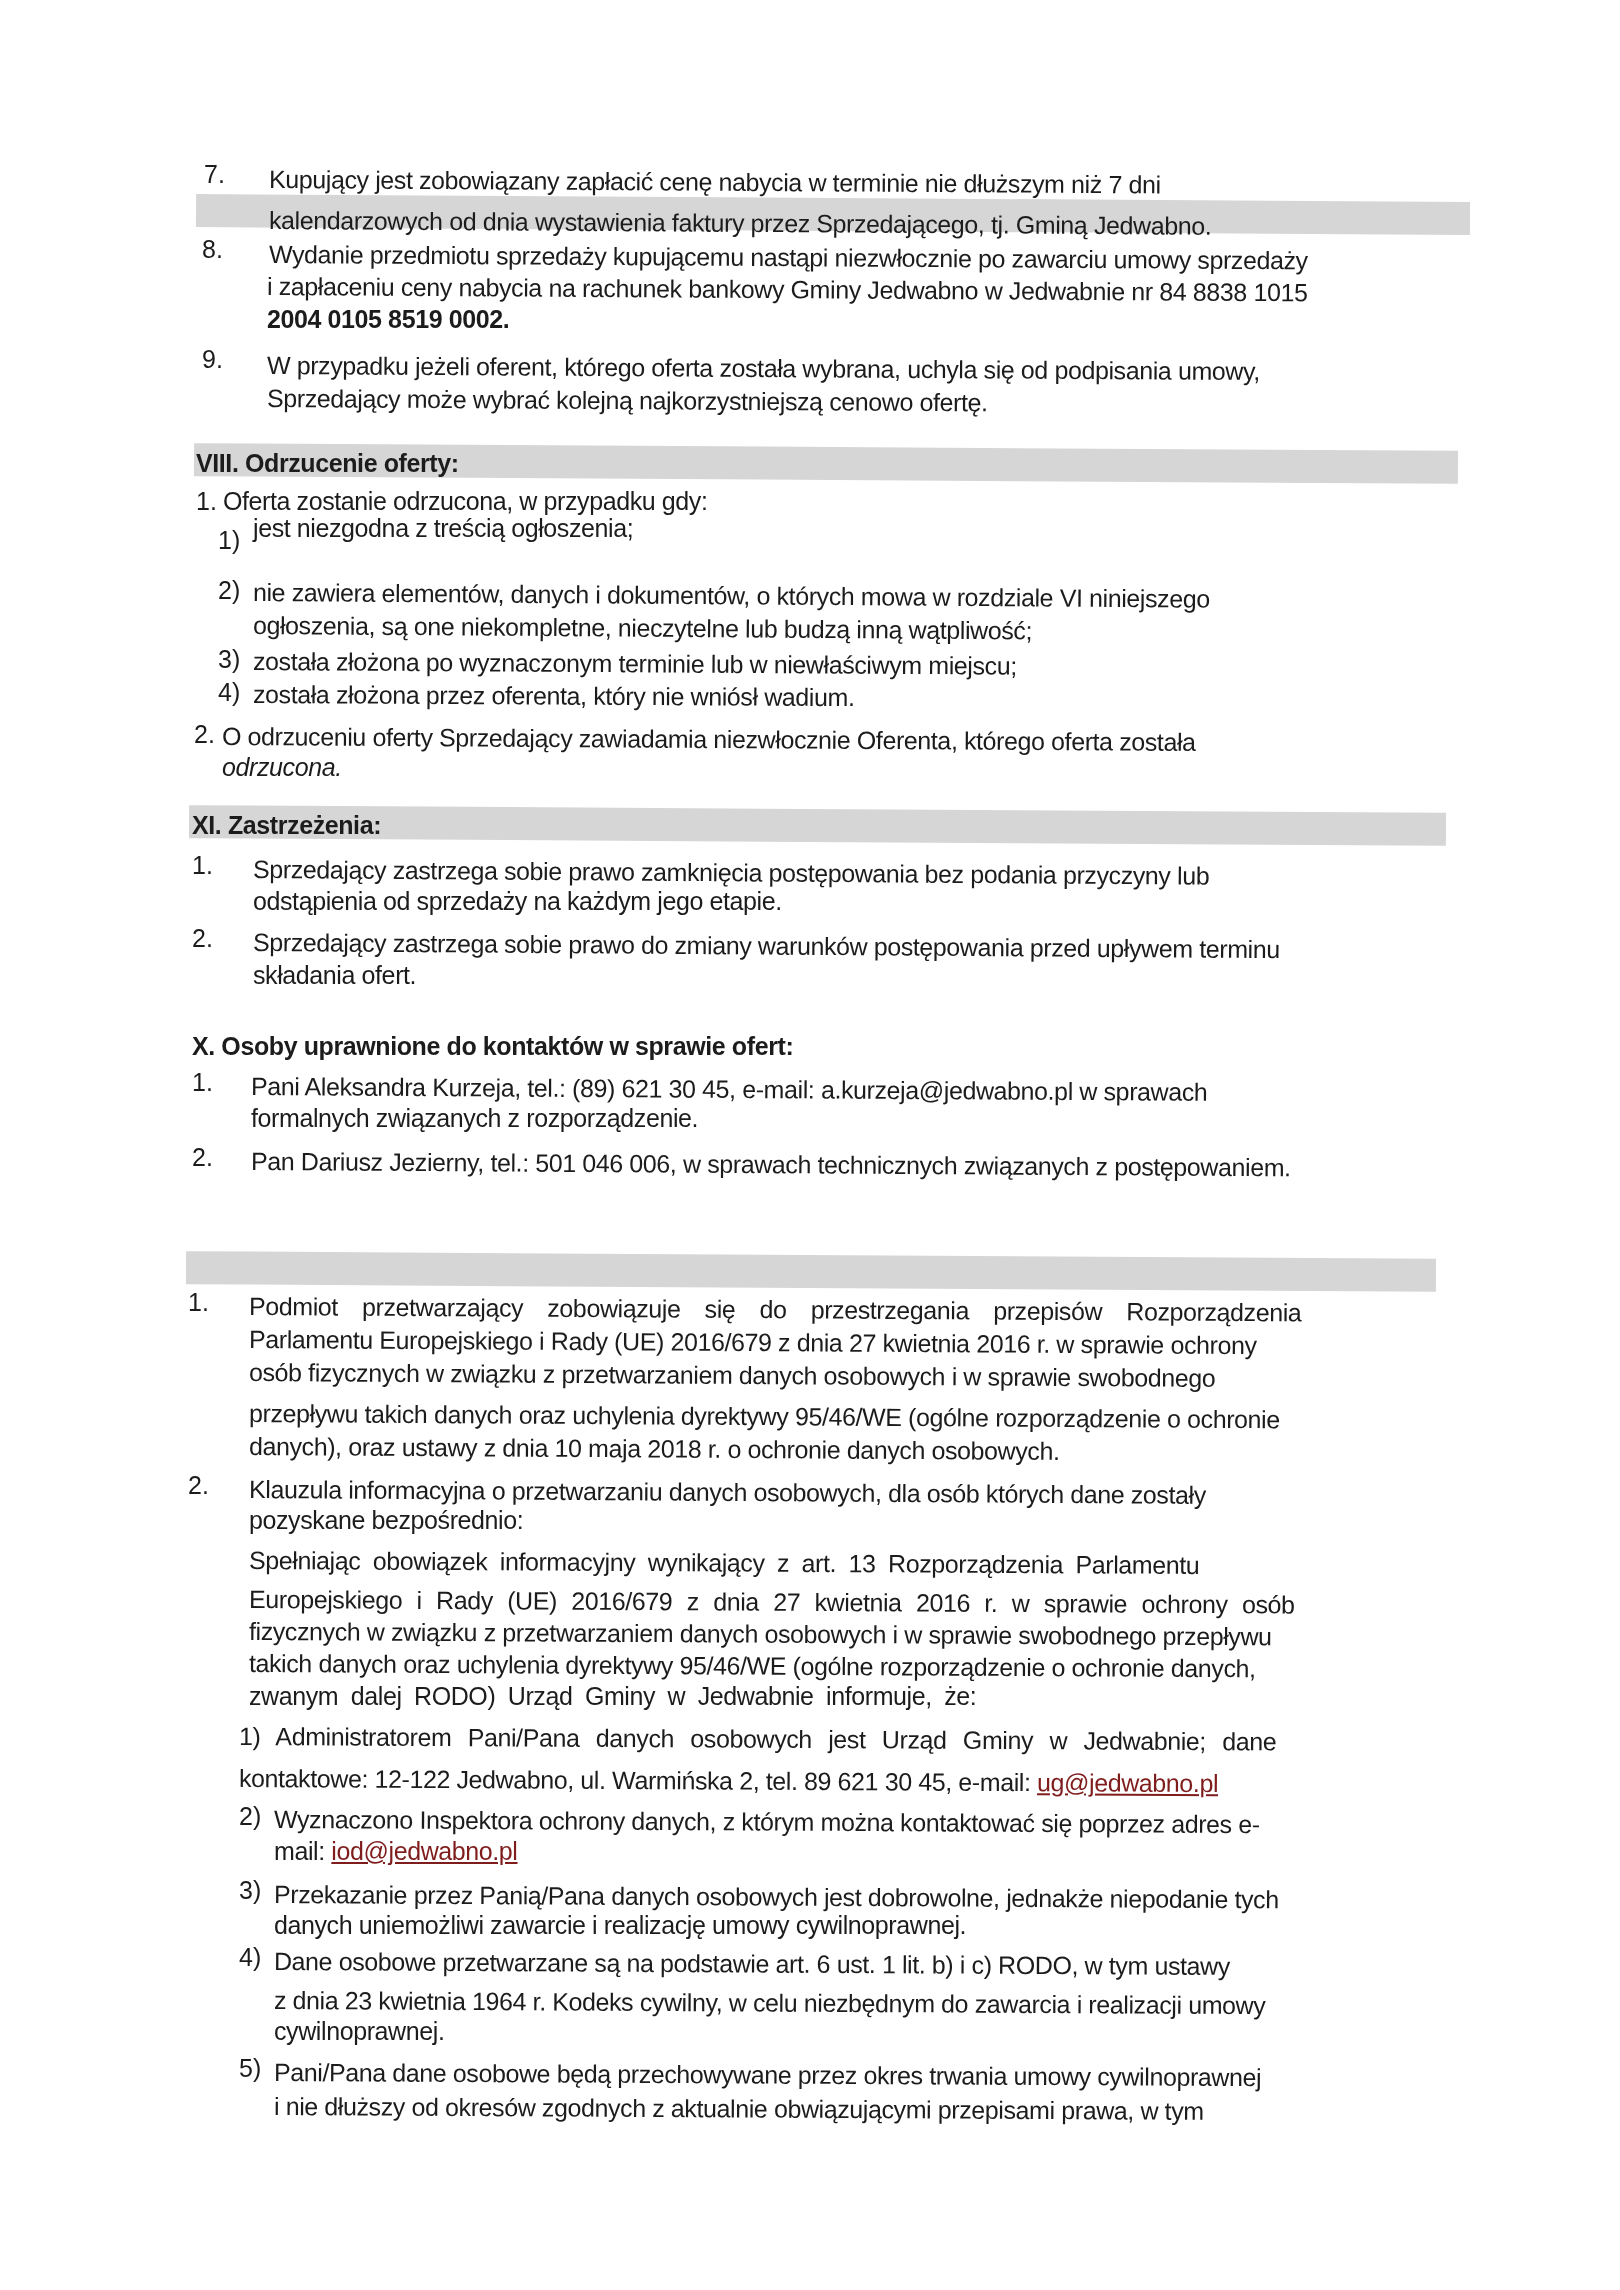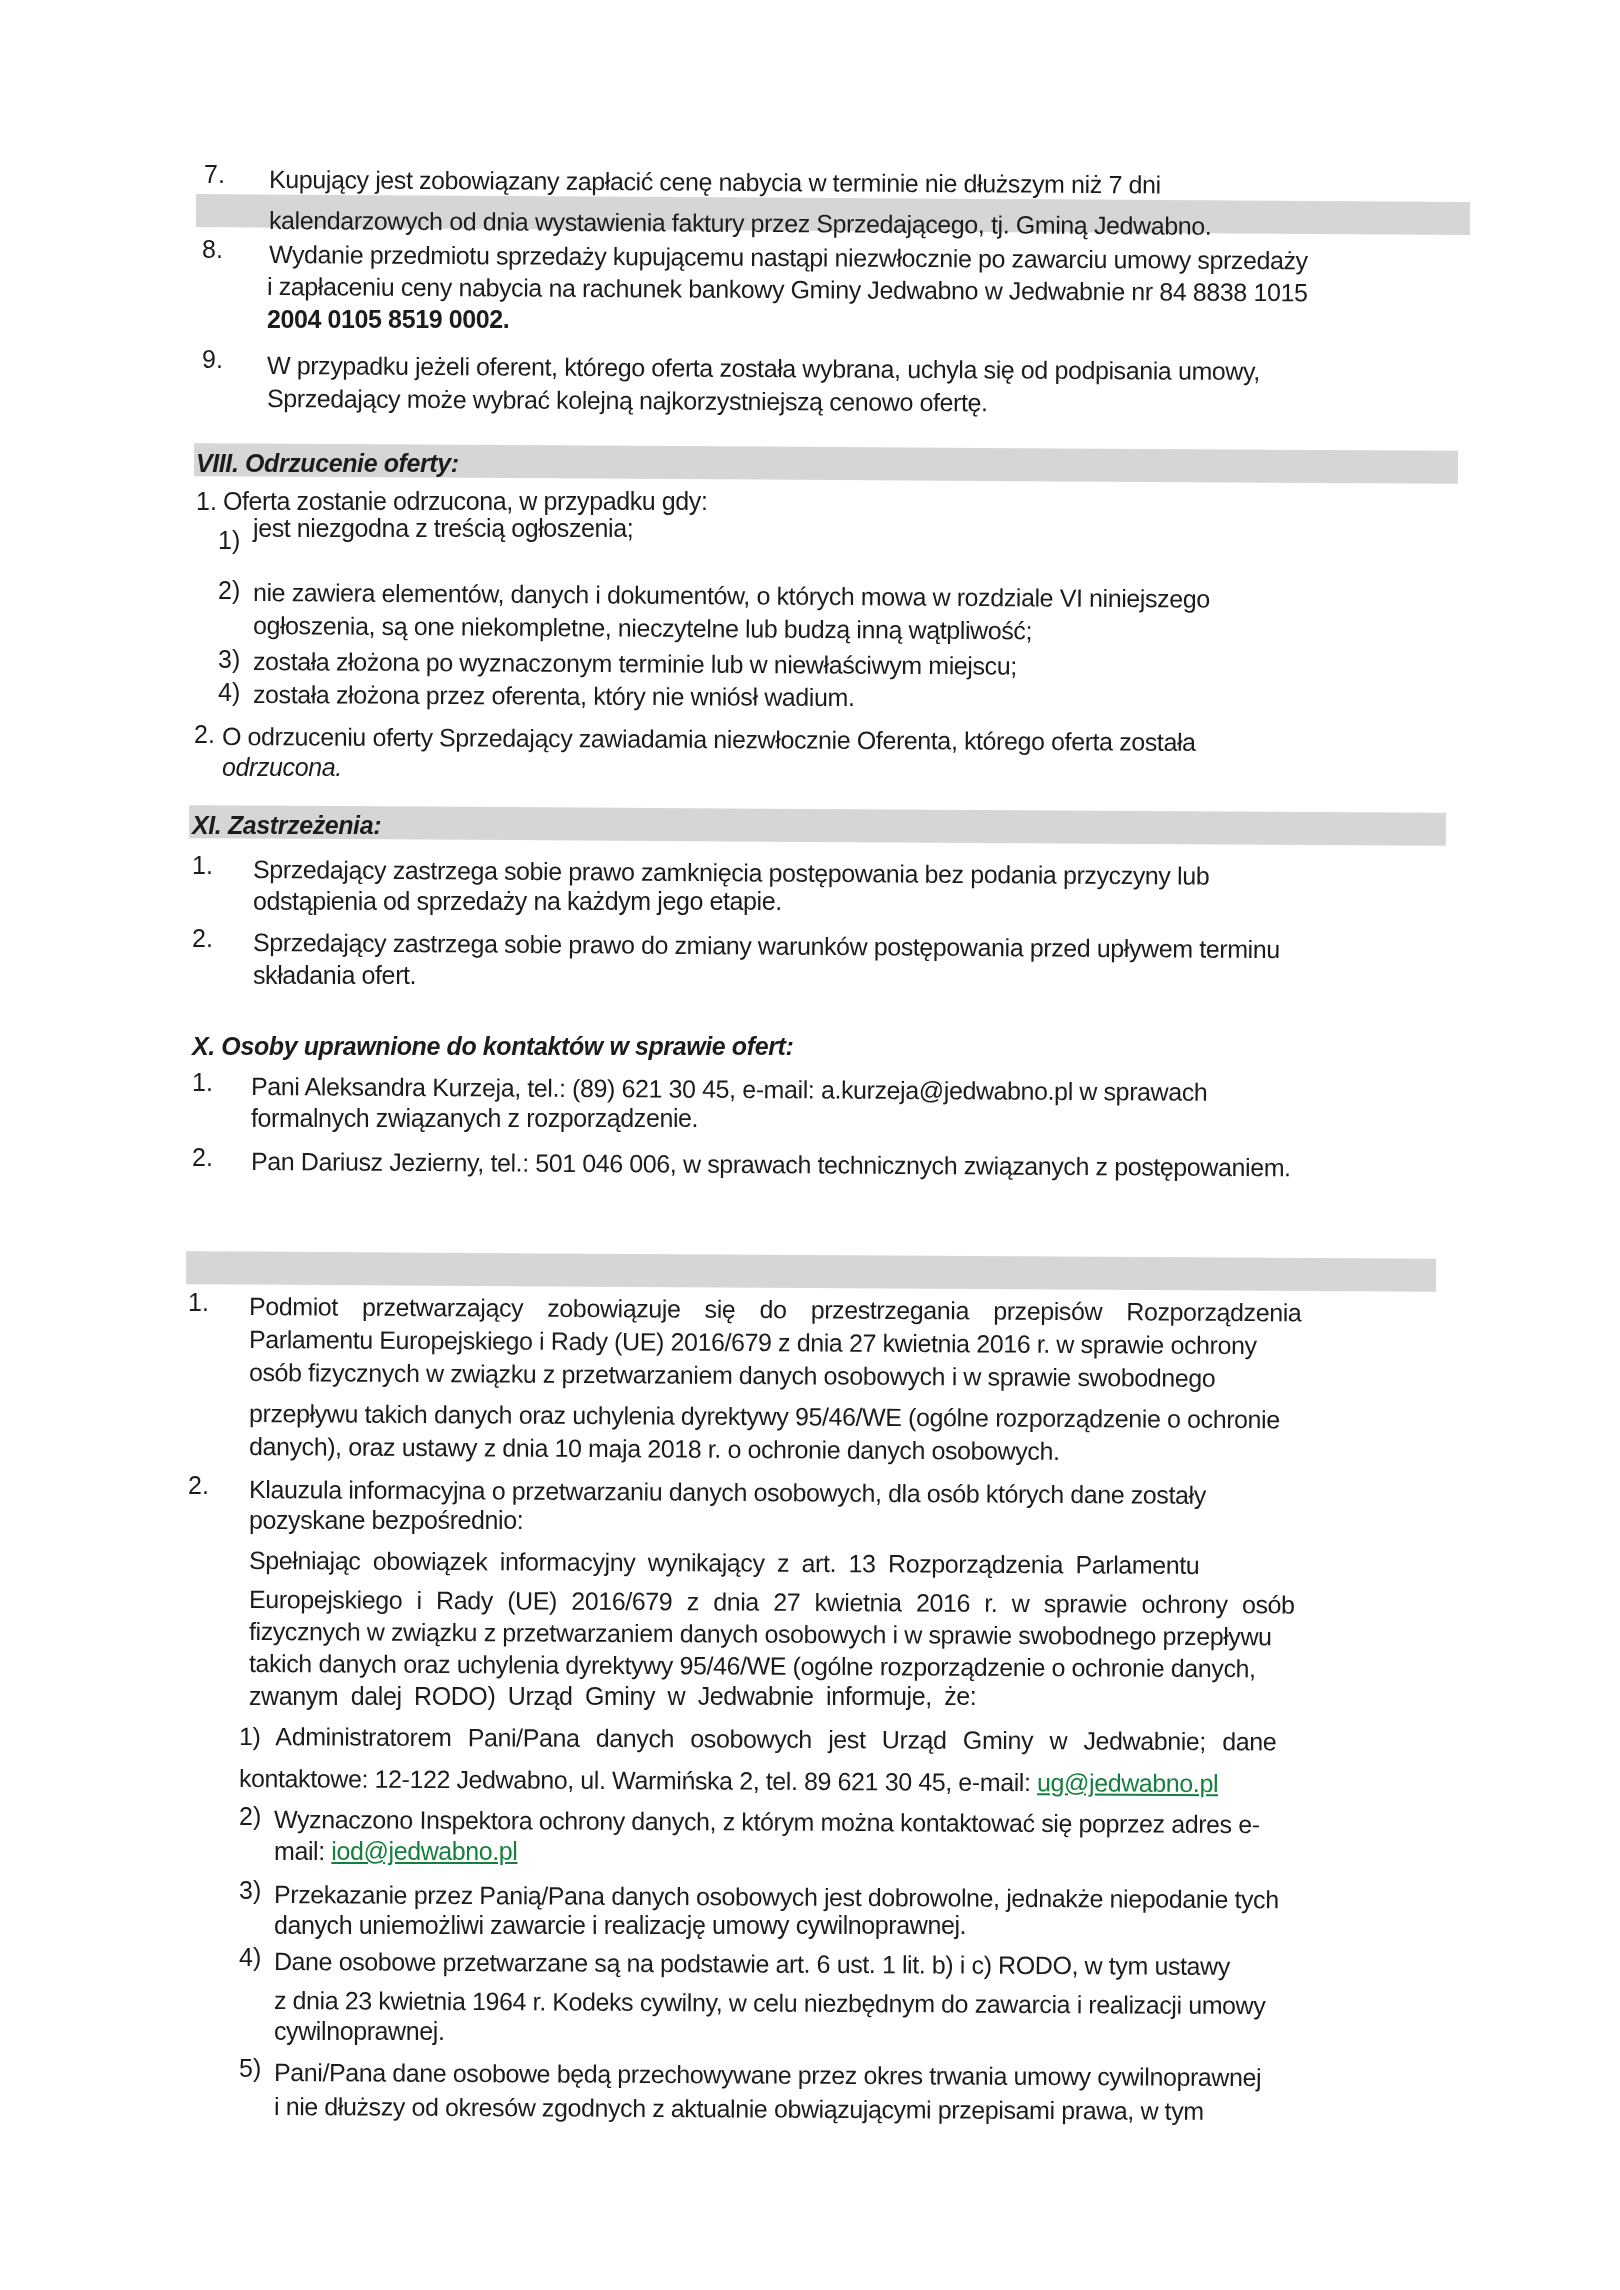--- a/index.html
+++ b/index.html
@@ -9,22 +9,22 @@
     }
     .page { position: absolute; left: 0; top: 0; width: 1620px; height: 2291px; }
     .line {
       position: absolute; font-size: 25px; line-height: 29px; white-space: nowrap;
       letter-spacing: -0.4px; transform-origin: left center;
     }
     .num { position: absolute; font-size: 25px; line-height: 29px; }
     .band {
       position: absolute; background: #d6d6d6; height: 33px;
     }
-    .heading { font-weight: bold; font-style: italic; }
-    a.link { color: #15803d; text-decoration: underline; }
+    .heading { font-weight: bold; }
+    a.link { color: #7f1d1d; text-decoration: underline; }
   </style>
 </head>
 <body>
 
 <div class="page">
 
   <div class="band" style="left:196px; top:198px; width:1274px; transform:rotate(0.35deg);"></div>
   <div class="band" style="left:194px; top:447px; width:1264px; transform:rotate(0.35deg);"></div>
   <div class="band" style="left:189px; top:809px; width:1257px; transform:rotate(0.35deg);"></div>
   <div class="band" style="left:186px; top:1255px; width:1250px; transform:rotate(0.35deg);"></div>

